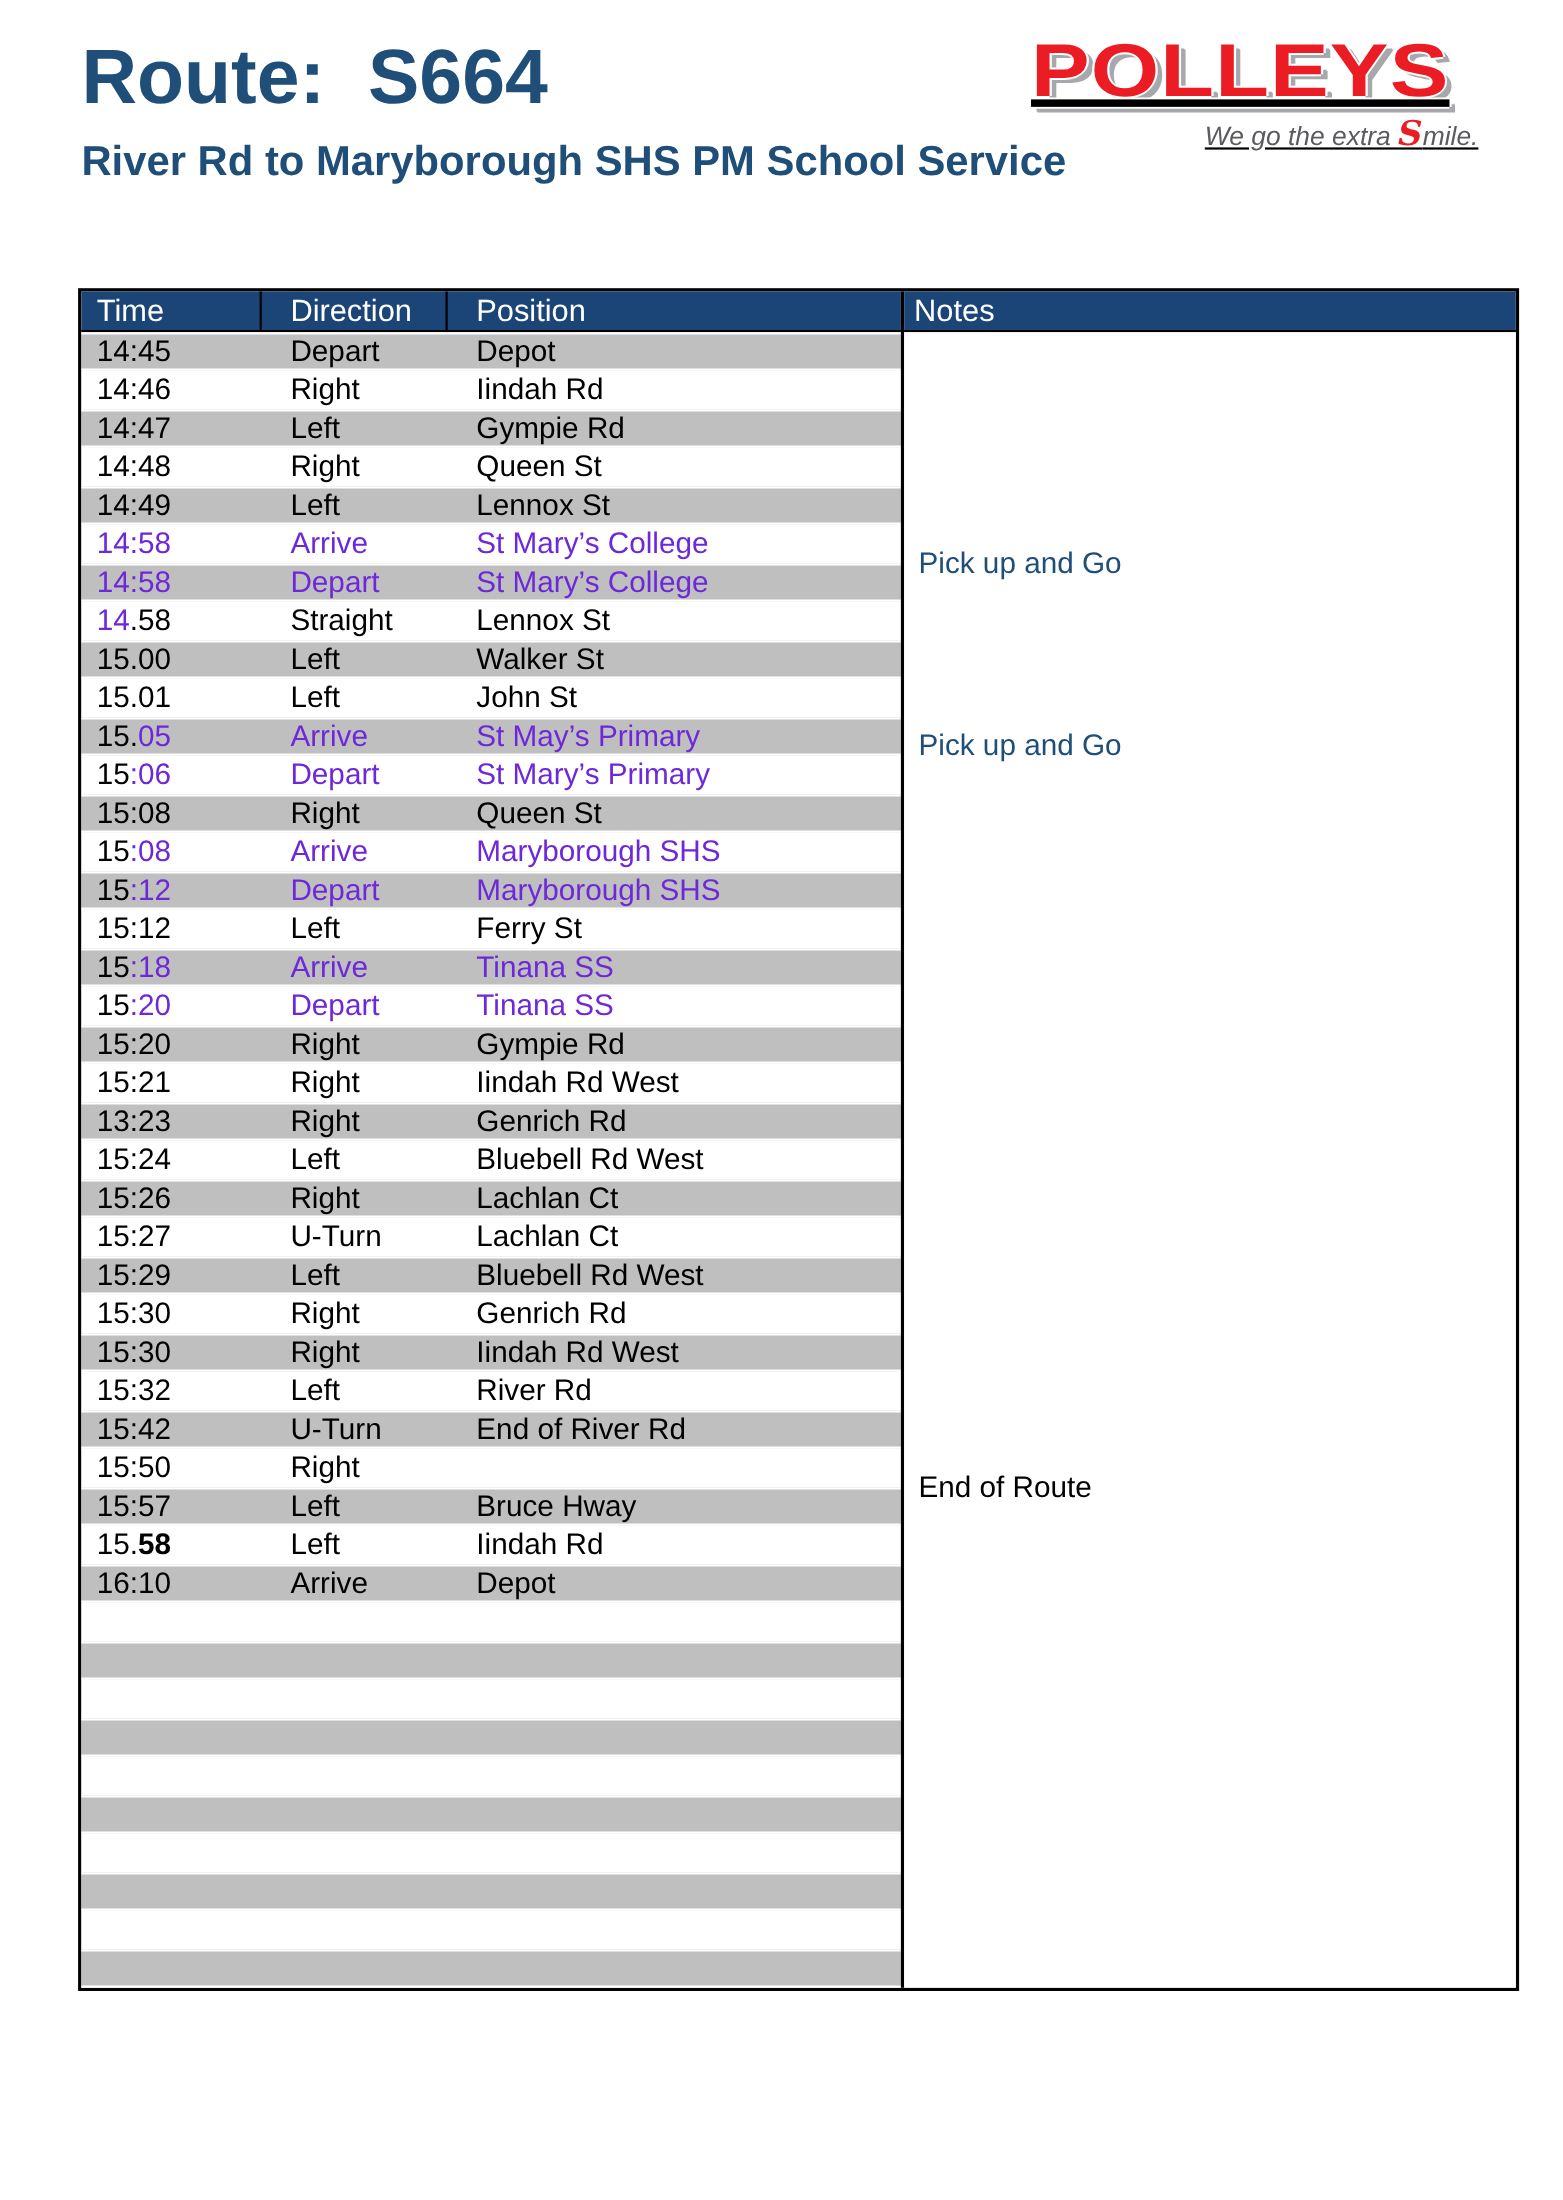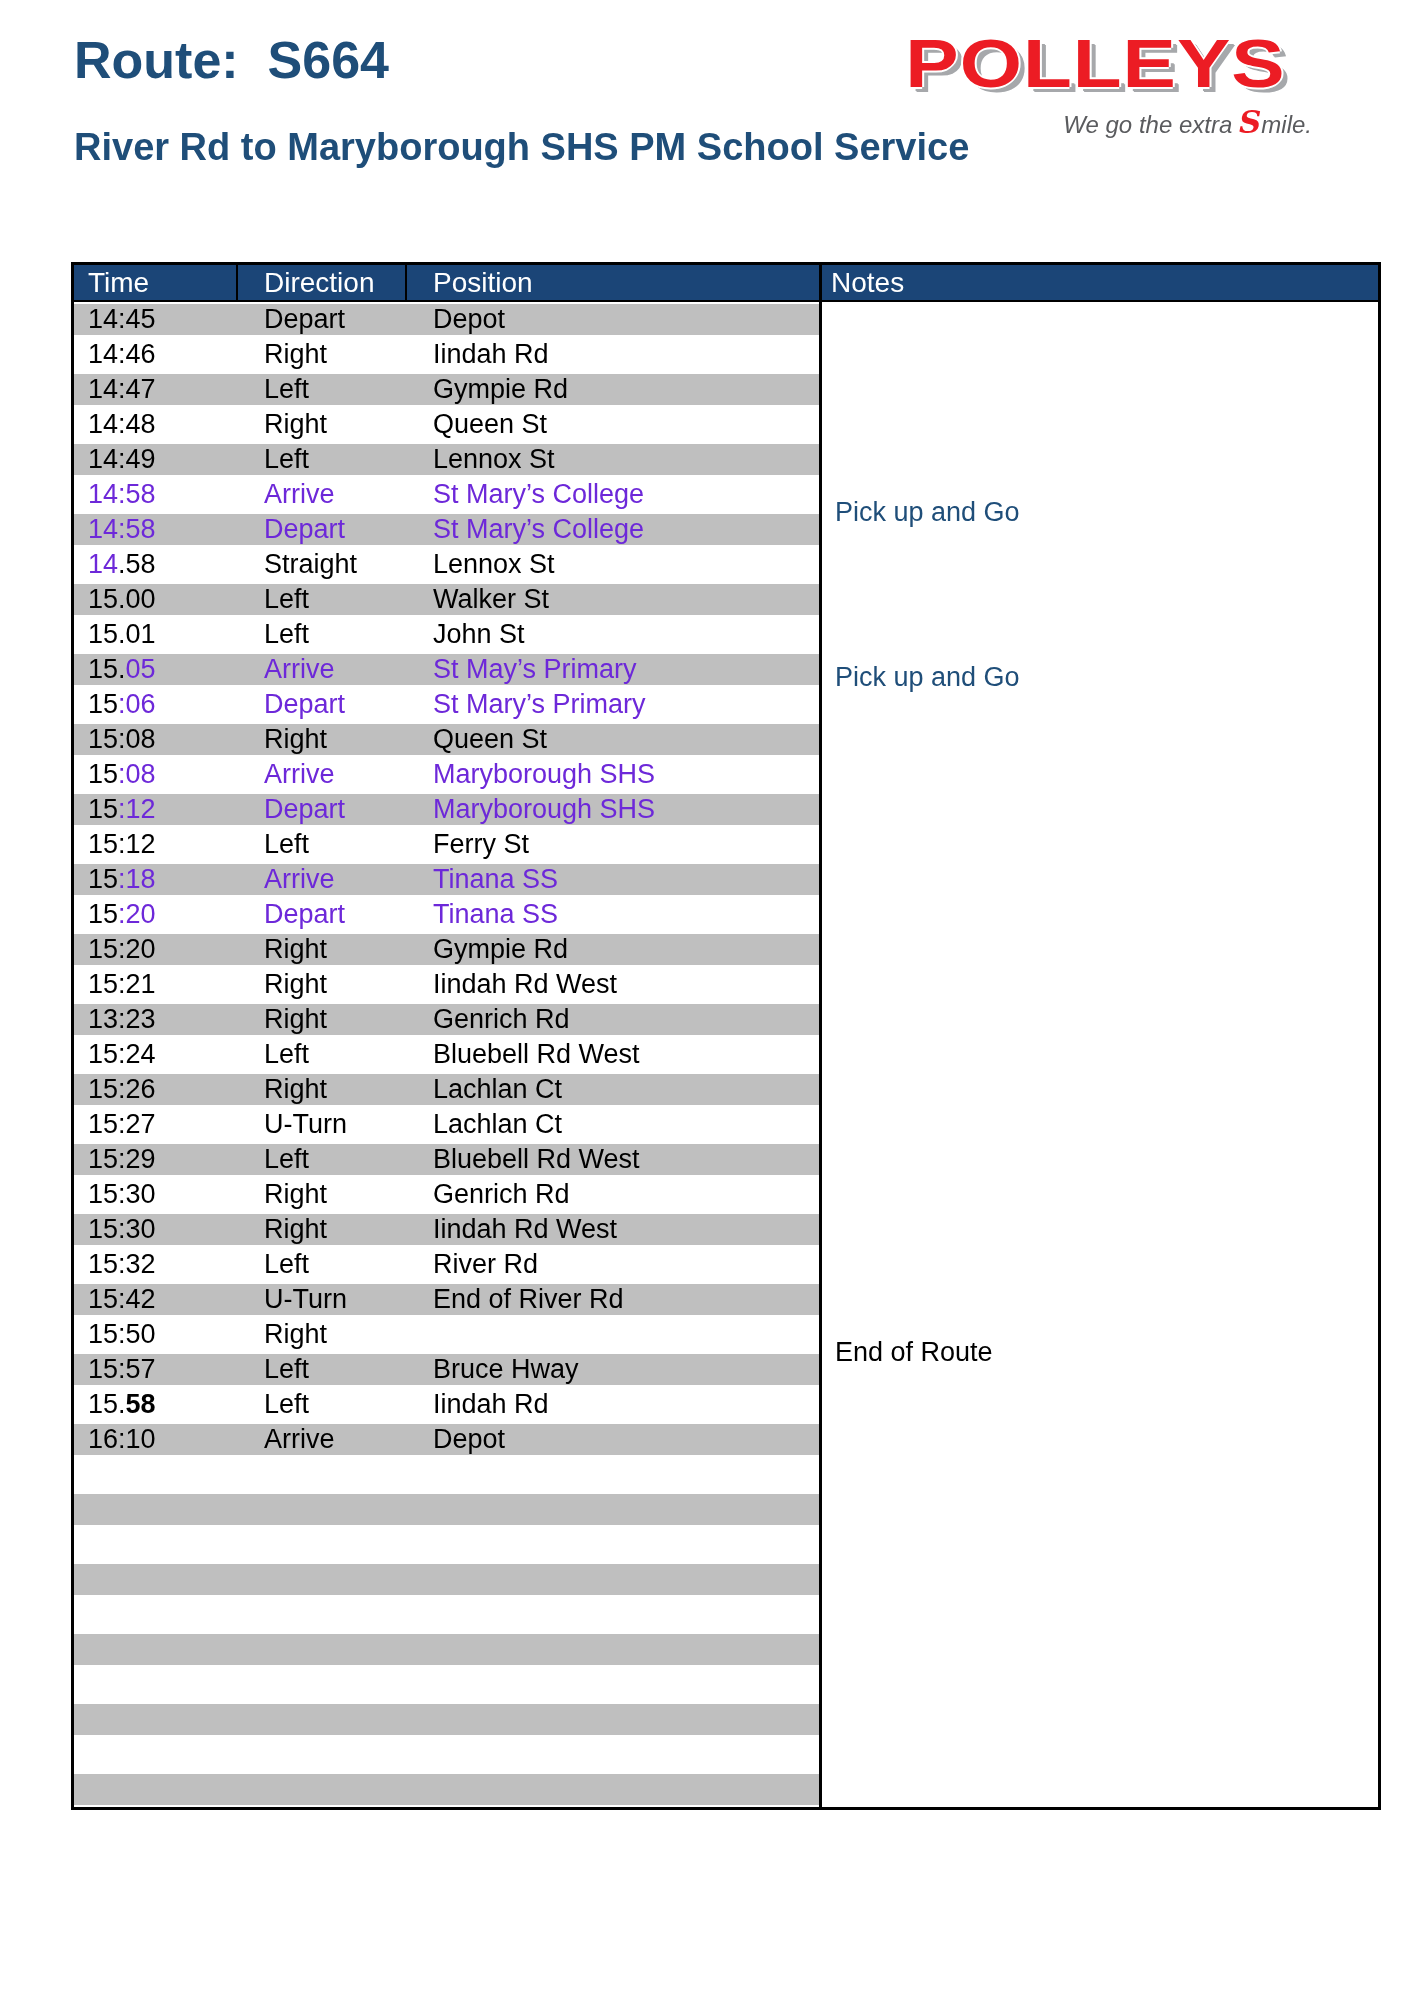--- a/index.html
+++ b/index.html
@@ -6,28 +6,28 @@
   .page{
     position:relative;
     width:1421px;height:2000px;
     background:#ffffff;
     font-family:"Liberation Sans","DejaVu Sans",sans-serif;
     overflow:hidden;
   }
   
   .route-title{
     position:absolute;left:74px;top:30px;margin:0;
-    font-size:52px;font-weight:600;color:#1F4E79;
+    font-size:70px;font-weight:600;color:#1F4E79;
     white-space:pre;letter-spacing:0px;
   }
   .route-subtitle{
     position:absolute;left:74px;top:126px;margin:0;
     font-size:38px;font-weight:700;color:#1F4E79;
   }
-  .logo{position:absolute;left:873px;top:30px;width:445px;text-align:center;}
+  .logo{position:absolute;left:905px;top:30px;width:445px;text-align:center;text-decoration:underline;}
   .logo-word{
     font-size:80px;line-height:80px;font-weight:900;
     color:#EC1C24;letter-spacing:1px;
     transform:scaleY(0.85);transform-origin:top center;
     text-shadow:
       -2px 0 0 #fff, 2px 0 0 #fff, 0 -2px 0 #fff, 0 2px 0 #fff,
       5px 5px 0 #A6A8AB, 6px 6px 0 #A6A8AB;
     white-space:nowrap;
   }
   .logo-tagline{

